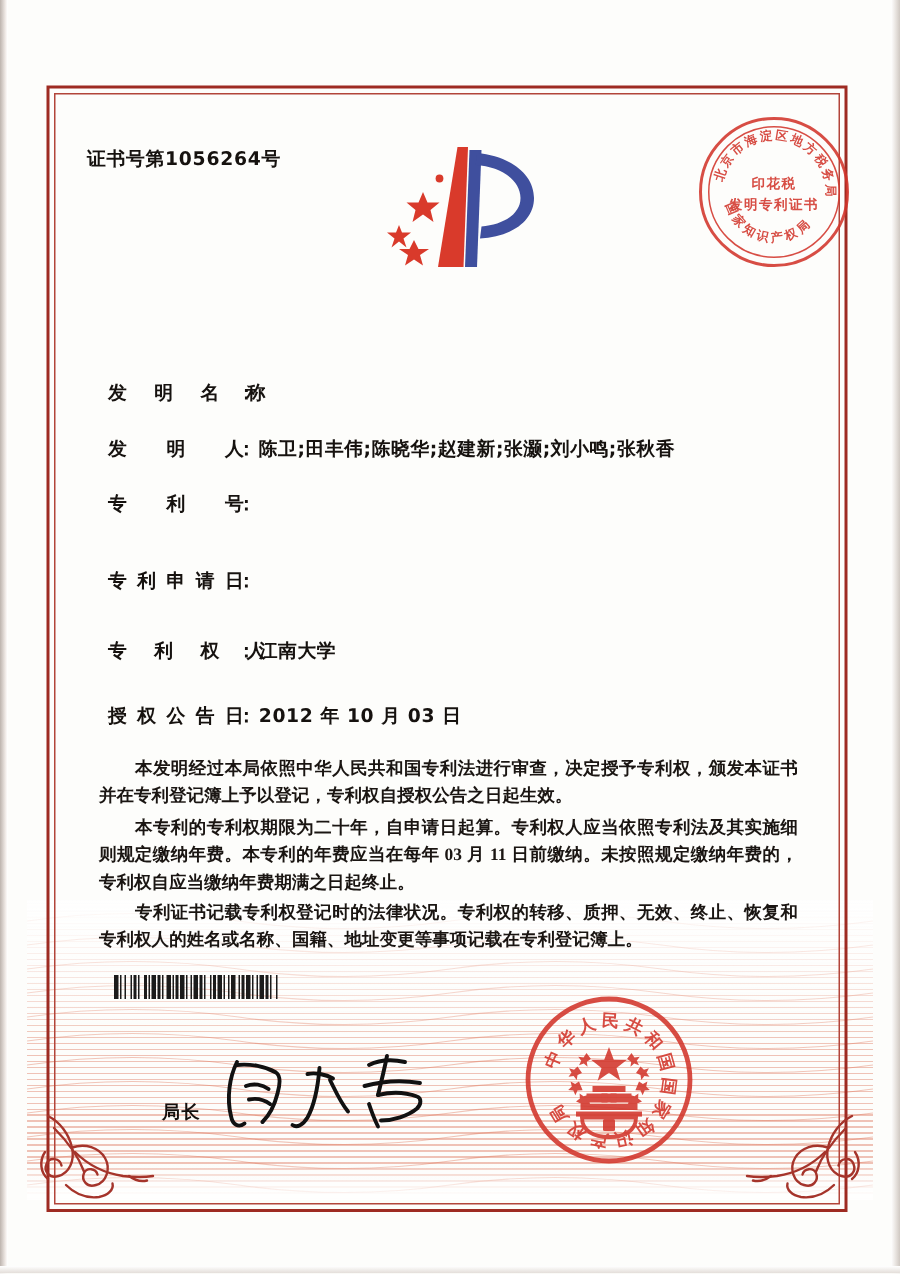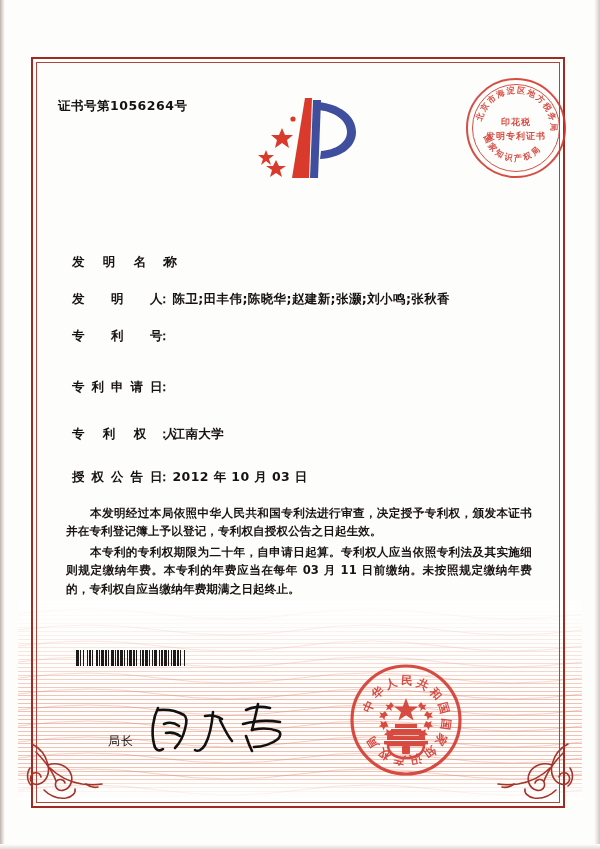--- a/index.html
+++ b/index.html
@@ -129,33 +129,33 @@
   .row-owner{margin-bottom:26px;}
 
   
   .body-text{
     position:absolute;left:66px;top:504px;width:466px;
     font-size:11.6px;line-height:18.4px;color:#1a1512;
     text-align:justify;
     font-weight:600;
     letter-spacing:.1px;
   }
-  .body-text p{margin:0 0 2px 0;text-indent:24px;}
+  .body-text p{margin:0 0 2px 0;text-indent:24px;font-family:Liberation Serif, serif;}
 
   
   .barcode{
     position:absolute;left:76px;top:650px;width:198px;height:16px;
     display:flex;align-items:stretch;
   }
   .barcode i{display:block;height:100%;}
 
   
   .sig-block{position:absolute;left:108px;top:700px;display:flex;align-items:flex-end;}
   .sig-label{
-    font-size:12px;font-weight:400;color:#14100e;margin-right:8px;
+    font-size:12px;font-weight:700;color:#14100e;margin-right:8px;
     padding-bottom:6px;letter-spacing:1px;text-align:right;
   }
   .sig-mark{width:150px;height:56px;}
 
   
   .seal{
     position:absolute;left:348px;top:662px;width:160px;height:116px;
   }
   .seal-date{
     position:absolute;left:366px;top:745px;
@@ -288,20 +288,21 @@
     <div class="field-row">
       <span class="field-label med">授权公告日</span>
       <span class="field-colon">：</span>
       <span class="field-value">2012 年 10 月 03 日</span>
     </div>
   </div>
 
   <div class="body-text">
     <p>本发明经过本局依照中华人民共和国专利法进行审查，决定授予专利权，颁发本证书并在专利登记簿上予以登记，专利权自授权公告之日起生效。</p>
     <p>本专利的专利权期限为二十年，自申请日起算。专利权人应当依照专利法及其实施细则规定缴纳年费。本专利的年费应当在每年 03 月 11 日前缴纳。未按照规定缴纳年费的，专利权自应当缴纳年费期满之日起终止。</p>
+    <p>专利证书记载专利权登记时的法律状况。专利权的转移、质押、无效、终止、恢复和专利权人的姓名或名称、国籍、地址变更等事项记载在专利登记簿上。</p>
   </div>
 
   <div class="barcode">
       <i style="width:3px;background:#1b1b1b"></i>
       <i style="width:1px;background:transparent"></i>
       <i style="width:1px;background:#1b1b1b"></i>
       <i style="width:2px;background:transparent"></i>
       <i style="width:1px;background:#1b1b1b"></i>
       <i style="width:3px;background:transparent"></i>
       <i style="width:1px;background:#1b1b1b"></i>

